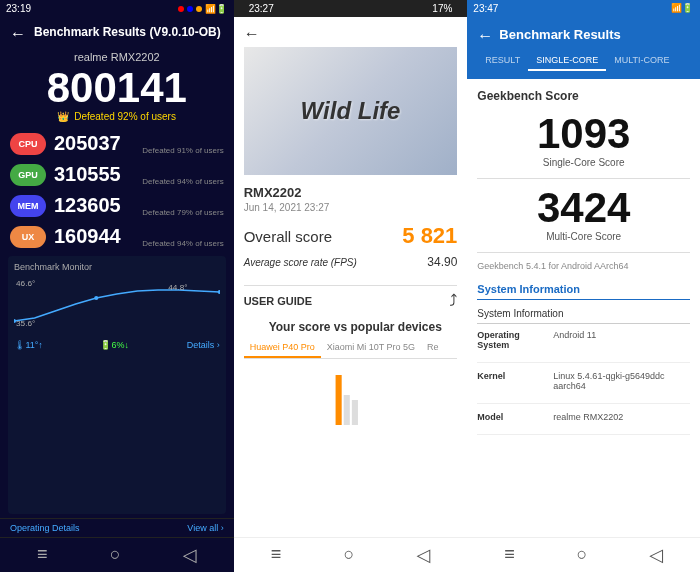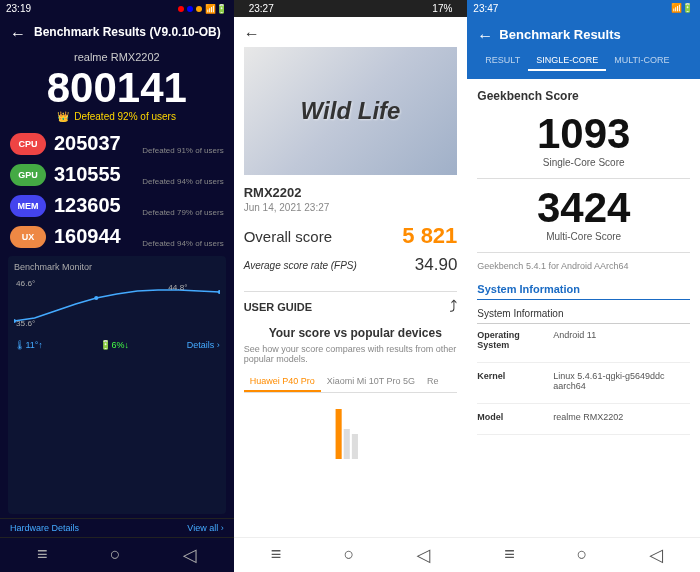--- a/index.html
+++ b/index.html
@@ -147,21 +147,21 @@
       overflow: hidden;
     }
     .wild-life-text { font-size: 24px; font-weight: bold; color: #333; text-align: center; font-style: italic; text-shadow: 1px 1px 2px rgba(255,255,255,0.5); }
     .p2-device { color: #333; font-size: 13px; font-weight: bold; margin-bottom: 2px; }
     .p2-date { color: #888; font-size: 10px; margin-bottom: 10px; }
     .p2-score-row { display: flex; justify-content: space-between; align-items: center; margin-bottom: 6px; }
     .p2-score-label { color: #333; font-size: 15px; text-align: center; }
     .p2-score-value { color: #ff8c00; font-size: 22px; font-weight: bold; }
     .p2-fps-row { display: flex; justify-content: space-between; align-items: center; margin-bottom: 10px; }
     .p2-fps-label { color: #333; font-size: 10px; font-style: italic; }
-    .p2-fps-value { color: #333; font-size: 17px; }
+    .p2-fps-value { color: #333; font-size: 12px; }
     .p2-divider { border: none; border-top: 1px solid #ddd; margin: 6px 0; }
     .p2-userguide { display: flex; justify-content: space-between; align-items: center; margin-bottom: 10px; }
     .p2-userguide-text { color: #333; font-size: 11px; font-weight: bold; }
     .p2-share { color: #333; font-size: 16px; }
     .p2-compare-title { color: #333; font-size: 12px; font-weight: bold; margin-bottom: 4px; margin-left: 25px; }
     .p2-compare-sub { color: #888; font-size: 9px; margin-bottom: 8px; }
     .p2-tabs { display: flex; gap: 0; border-bottom: 1px solid #ddd; margin-bottom: 6px; }
     .p2-tab { font-size: 9px; color: #888; padding: 4px 6px; border-bottom: 2px solid transparent; white-space: nowrap; }
     .p2-tab.active { color: #ff8c00; border-bottom: 2px solid #ff8c00; }
     .p2-chart-area { flex: 1; position: relative; background: #fff; }
@@ -308,21 +308,21 @@
       </svg>
     </div>
     <div class="bm-bottom">
       <span class="bm-temp">🌡11°↑</span>
       <span class="bm-battery">🔋6%↓</span>
       <span class="bm-details">Details ›</span>
     </div>
   </div>
 
   <div class="p1-footer">
-    <span class="footer-link">Hardware Details</span>
+    <span class="footer-link">Operating Details</span>
     <span class="footer-link">View all ›</span>
   </div>
 
   <div class="p2-nav" style="background:#0a0a2e; border-top: 1px solid #222;">
     <span class="nav-item" style="color:#aaa;">≡</span>
     <span class="nav-item" style="color:#aaa;">○</span>
     <span class="nav-item" style="color:#aaa;">◁</span>
   </div>
 </div>
 
@@ -347,21 +347,20 @@
     <div class="p2-fps-row">
       <span class="p2-fps-label">Average score rate (FPS)</span>
       <span class="p2-fps-value">34.90</span>
     </div>
     <hr class="p2-divider">
     <div class="p2-userguide">
       <span class="p2-userguide-text">USER GUIDE</span>
       <span class="p2-share">⤴</span>
     </div>
     <div class="p2-compare-title">Your score vs popular devices</div>
-    <div class="p2-compare-sub">See how your score compares with results from other popular models.</div>
     <div class="p2-tabs">
       <span class="p2-tab active">Huawei P40 Pro</span>
       <span class="p2-tab">Xiaomi Mi 10T Pro 5G</span>
       <span class="p2-tab">Re</span>
     </div>
     <div class="p2-chart-area">
       <svg width="100%" height="60" viewBox="0 0 210 60" preserveAspectRatio="none">
         <rect x="90" y="10" width="6" height="50" fill="#ff8c00"></rect>
         <rect x="98" y="30" width="6" height="30" fill="#ddd"></rect>
         <rect x="106" y="35" width="6" height="25" fill="#ddd"></rect>

